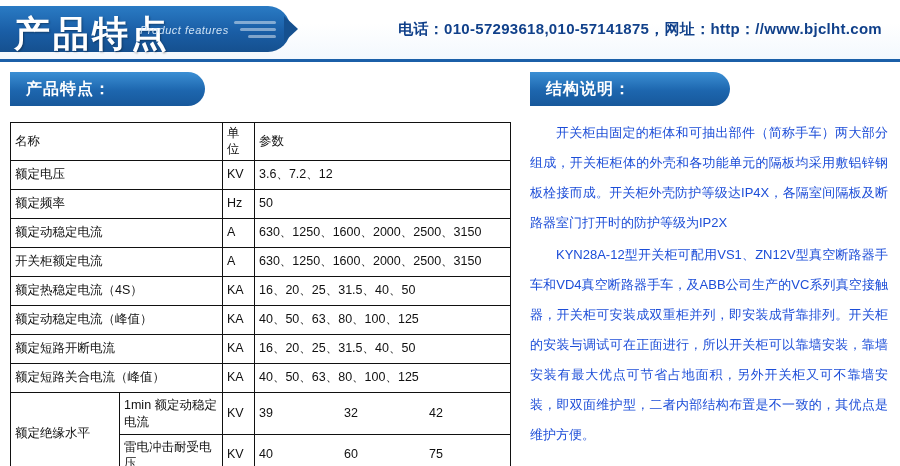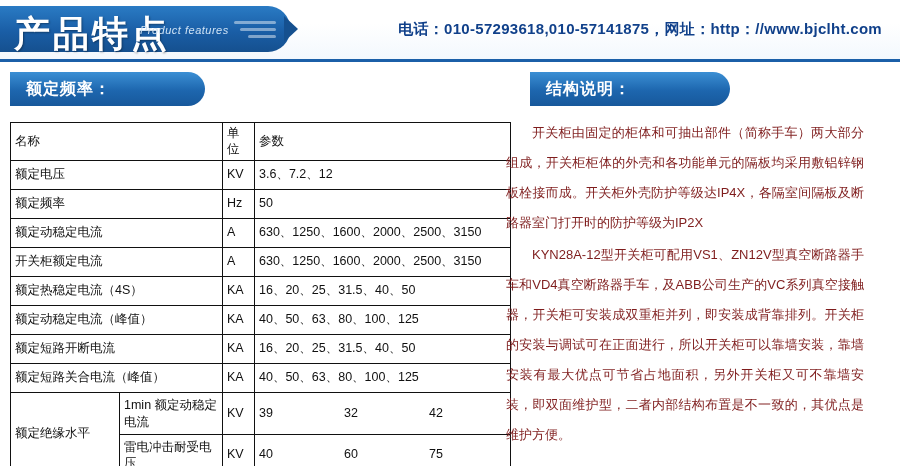--- a/index.html
+++ b/index.html
@@ -161,25 +161,25 @@
     padding: 3px 0 3px 4px;
     box-sizing: border-box;
     display: flex;
     align-items: center;
   }
   .tri-val .cell + .cell { border-left: none; }
 
   
   .desc {
     position: absolute;
-    left: 506px;
+    left: 530px;
     top: 118px;
     width: 358px;
     font-size: 13px;
-    color: #7f1d1d;
+    color: #1d4ed8;
     line-height: 30px;
     text-align: justify;
   }
   .desc p {
     margin: 0 0 2px 0;
     text-indent: 26px;
   }
 </style>
 </head>
 <body>
@@ -190,21 +190,21 @@
     <div class="banner-sub">Product  features</div>
     <div class="banner-deco">
       <i></i>
         <i></i>
         <i></i>
     </div>
   </div>
   <div class="header-contact">电话：010-57293618,010-57141875，网址：http：//www.bjclht.com</div>
 </div>
 
-<div class="sec-title left">额定频率：</div>
+<div class="sec-title left">产品特点：</div>
 <div class="sec-title right">结构说明：</div>
 
 <table class="params-table">
   <colgroup>
     <col class="col-name">
       <col class="col-unit">
       <col class="col-val">
   </colgroup>
   <tbody>
     <tr class="hdr">

